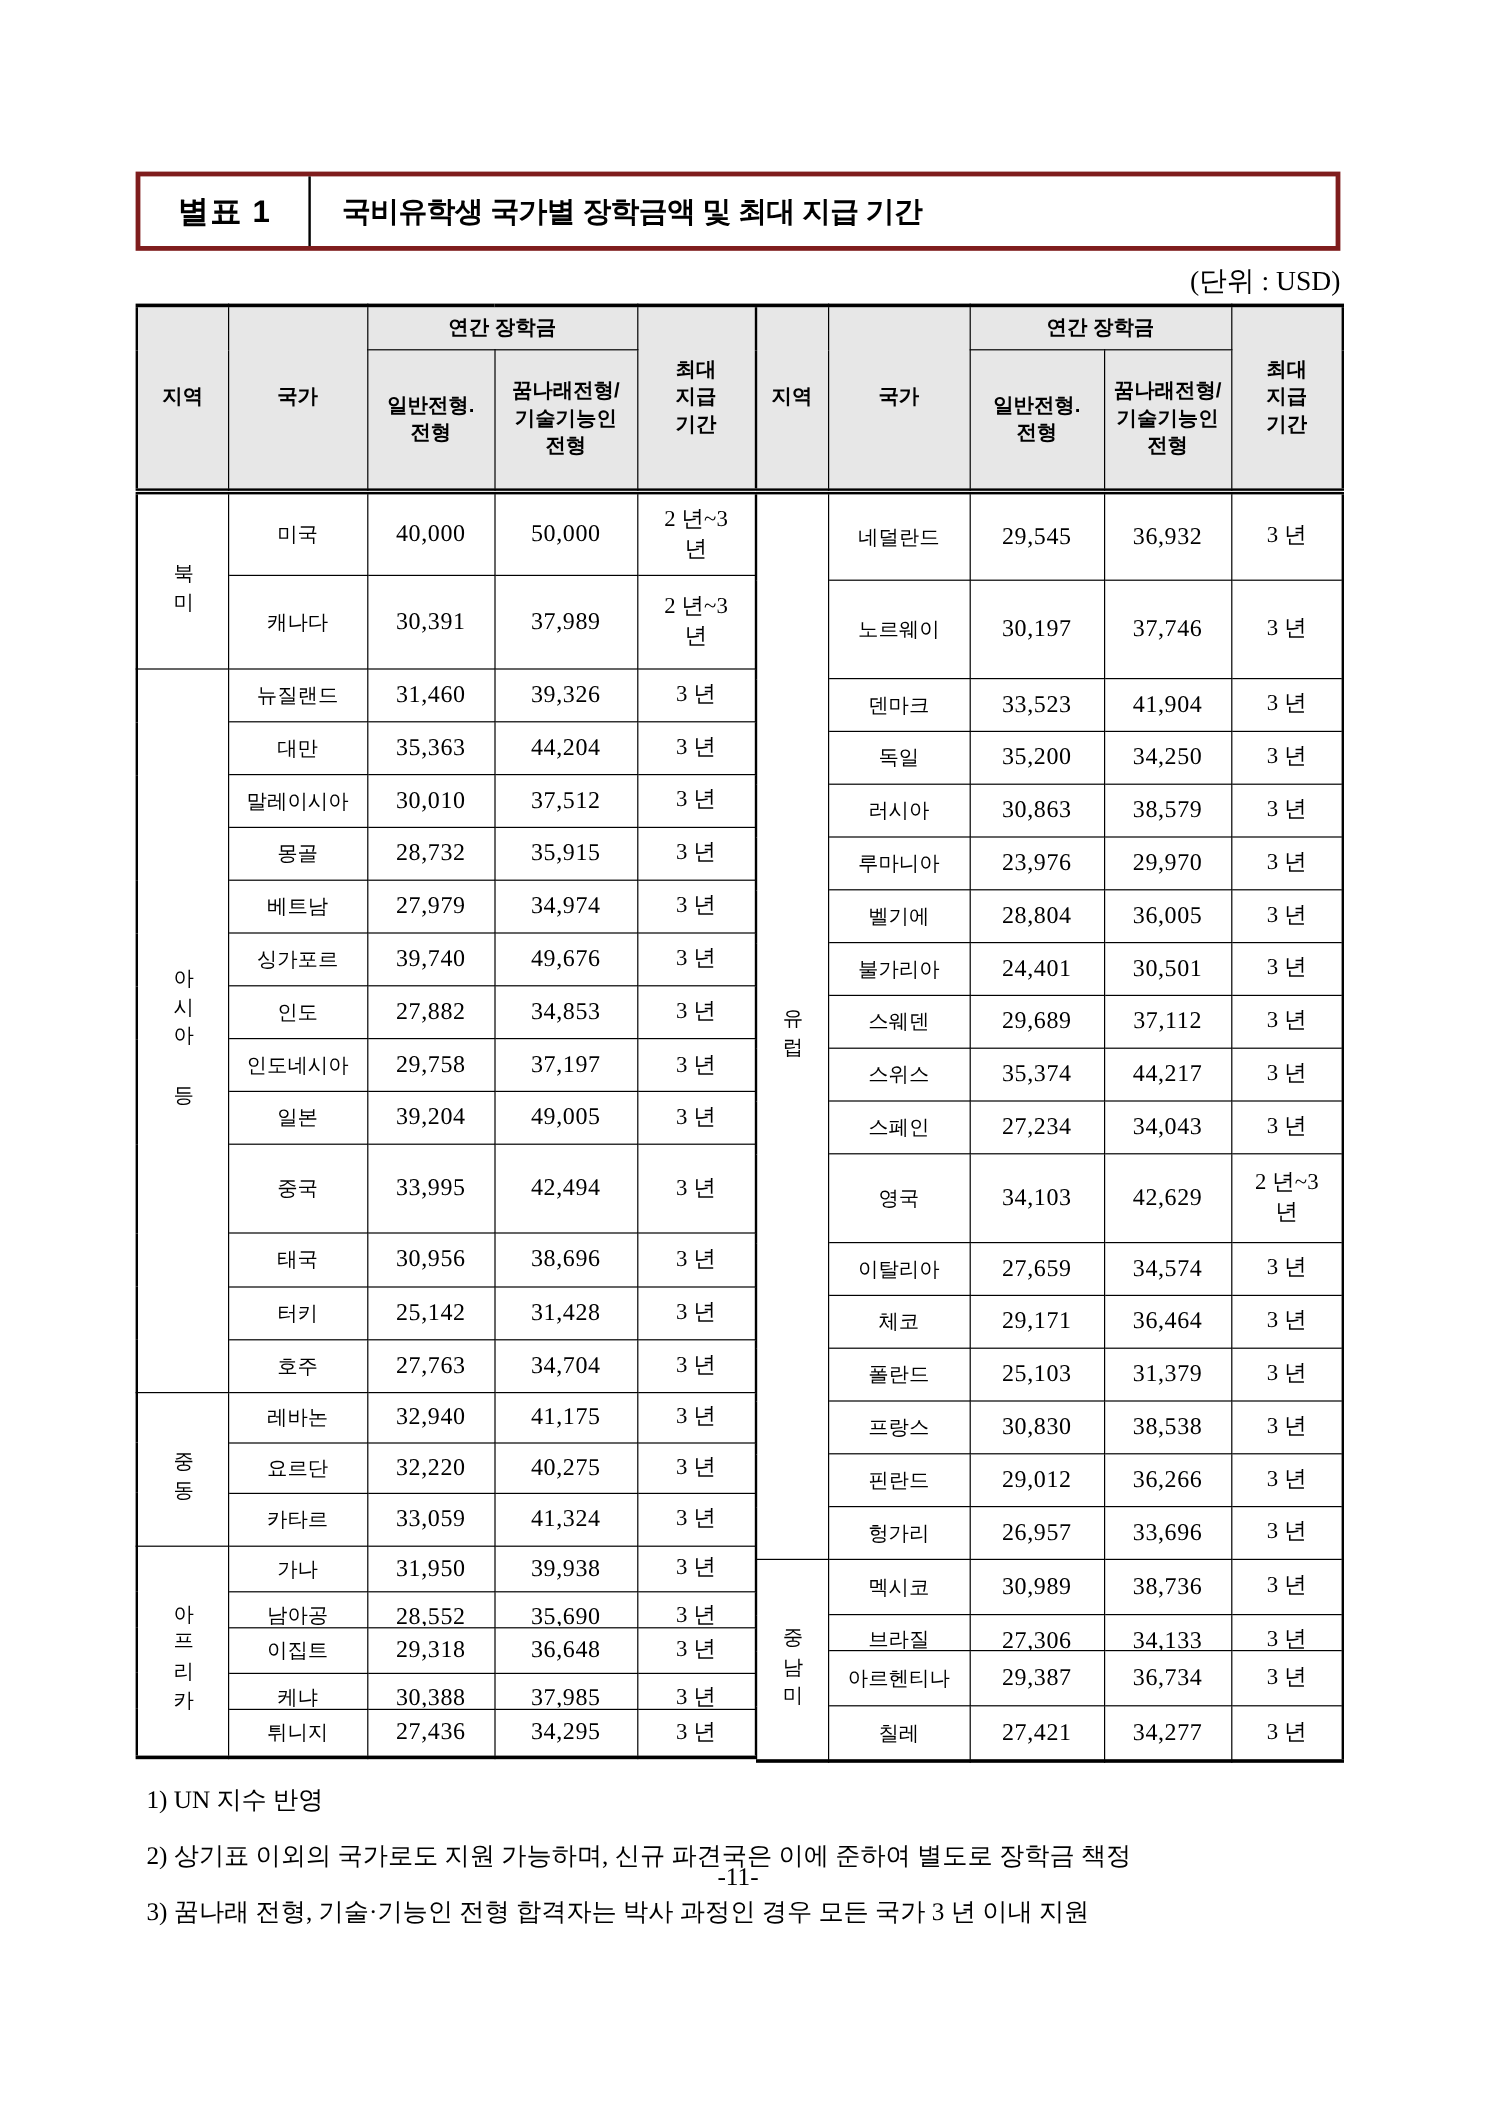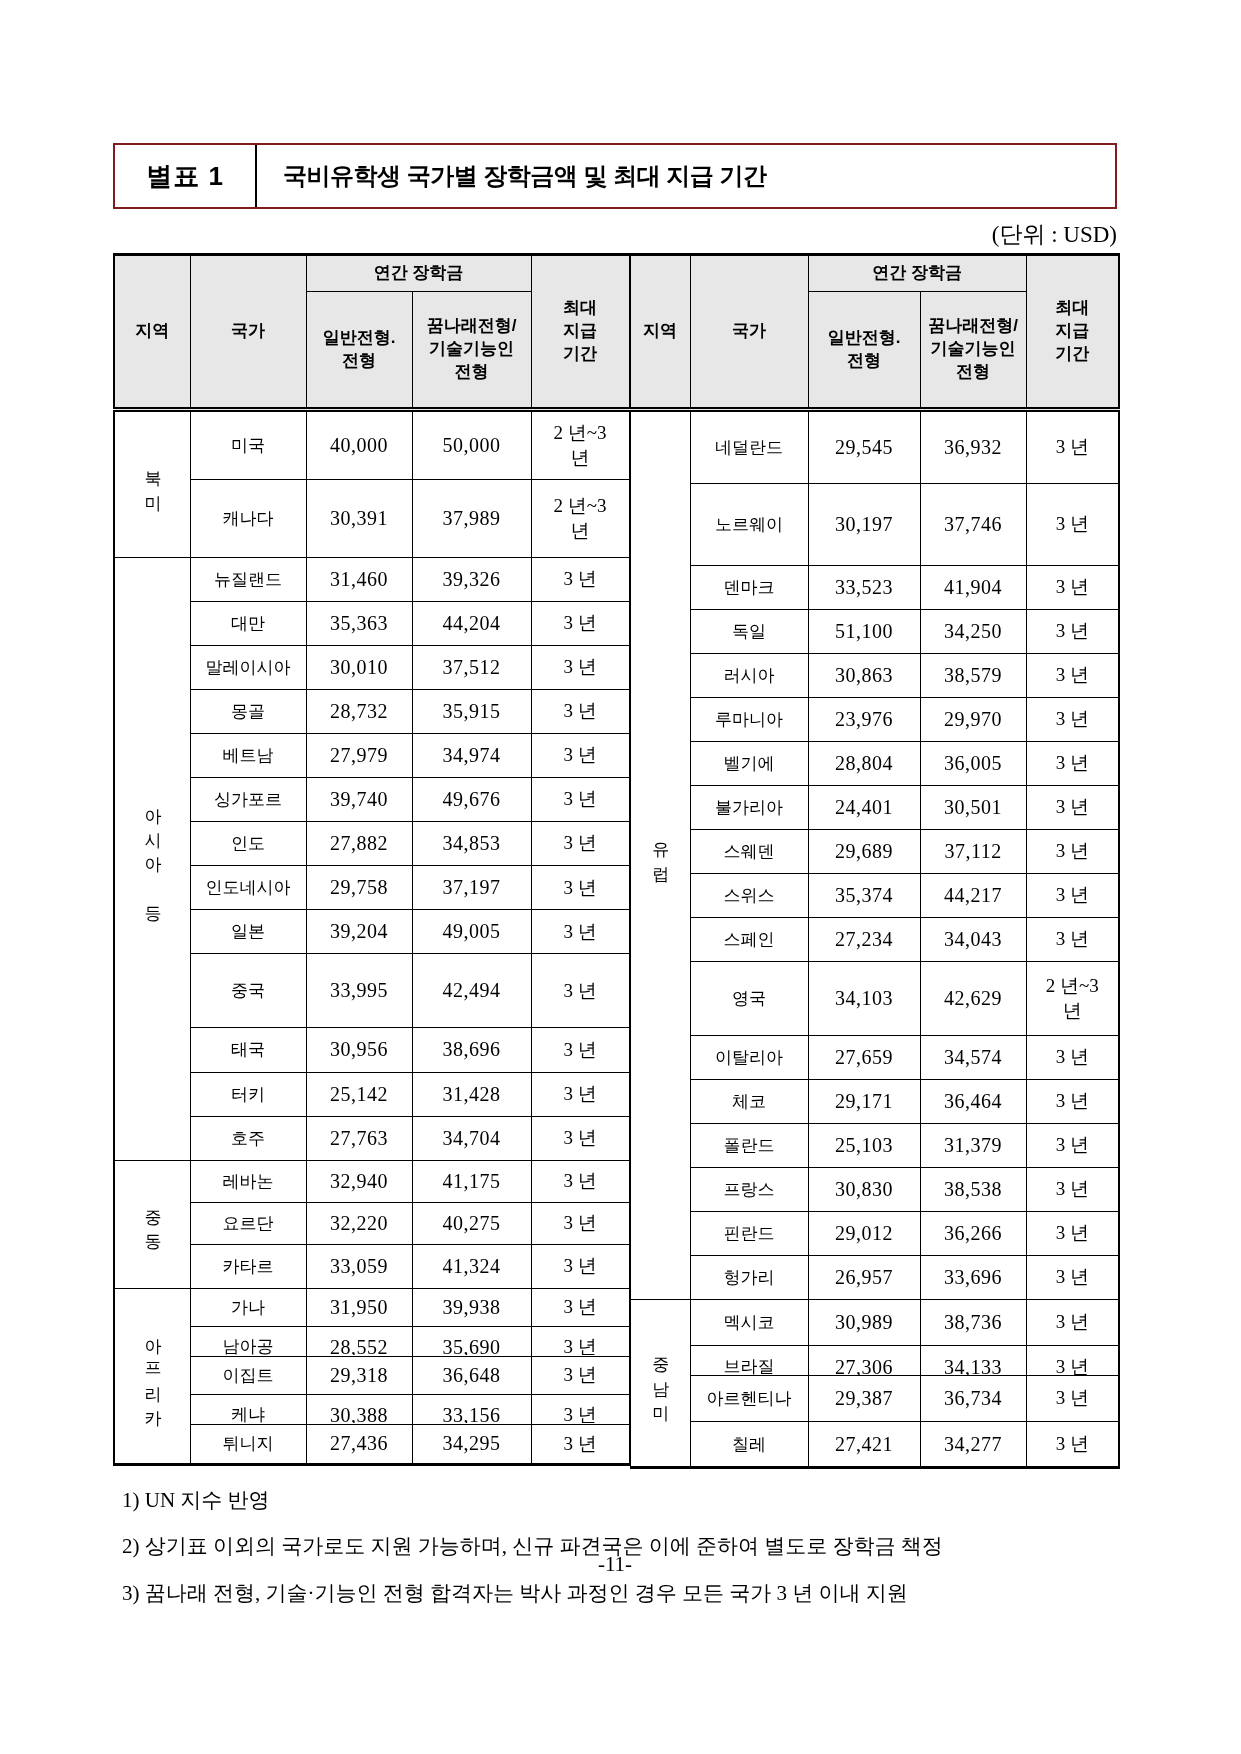--- a/index.html
+++ b/index.html
@@ -5,21 +5,21 @@
   html,body{margin:0;padding:0;}
   body{
     width:1241px;height:1754px;background:#ffffff;color:#000;
     font-family:"Liberation Sans",sans-serif;position:relative;
   }
   .page{position:absolute;left:0;top:0;width:1241px;height:1754px;}
 
   
   .title-box{
     position:absolute;left:113px;top:143px;width:1004px;height:66px;
-    border:2px solid #7f1d1d;box-sizing:border-box;display:flex;align-items:stretch;background:#fff;
+    border:4px solid #7f1d1d;box-sizing:border-box;display:flex;align-items:stretch;background:#fff;
   }
   .title-label{
     width:140px;border-right:2px solid #000;display:flex;align-items:center;justify-content:center;
     font-weight:bold;font-size:26px;letter-spacing:1px;
   }
   .title-text{
     flex:1;display:flex;align-items:center;padding-left:26px;
     font-weight:bold;font-size:24px;letter-spacing:-0.5px;
   }
 
@@ -584,21 +584,21 @@
                 <span class="txt">케냐</span>
               </div>
             </td>
             <td class="amount clip">
               <div class="cellv" style="height: 28px;">
                 <span class="txt">30,388</span>
               </div>
             </td>
             <td class="amount clip">
               <div class="cellv" style="height: 28px;">
-                <span class="txt">33,156</span>
+                <span class="txt">37,985</span>
               </div>
             </td>
             <td class="period clip">
               <div class="cellv" style="height: 28px;">
                 <span class="txt">3 년</span>
               </div>
             </td>
           </tr>
           <tr style="height: 40px;">
             <td class="country">
@@ -719,21 +719,21 @@
             </td>
           </tr>
           <tr style="height: 44px;">
             <td class="country">
               <div class="cellv">
                 <span class="txt">독일</span>
               </div>
             </td>
             <td class="amount">
               <div class="cellv">
-                <span class="txt">51,100</span>
+                <span class="txt">35,200</span>
               </div>
             </td>
             <td class="amount">
               <div class="cellv">
                 <span class="txt">34,250</span>
               </div>
             </td>
             <td class="period">
               <div class="cellv">
                 <span class="txt">3 년</span>

